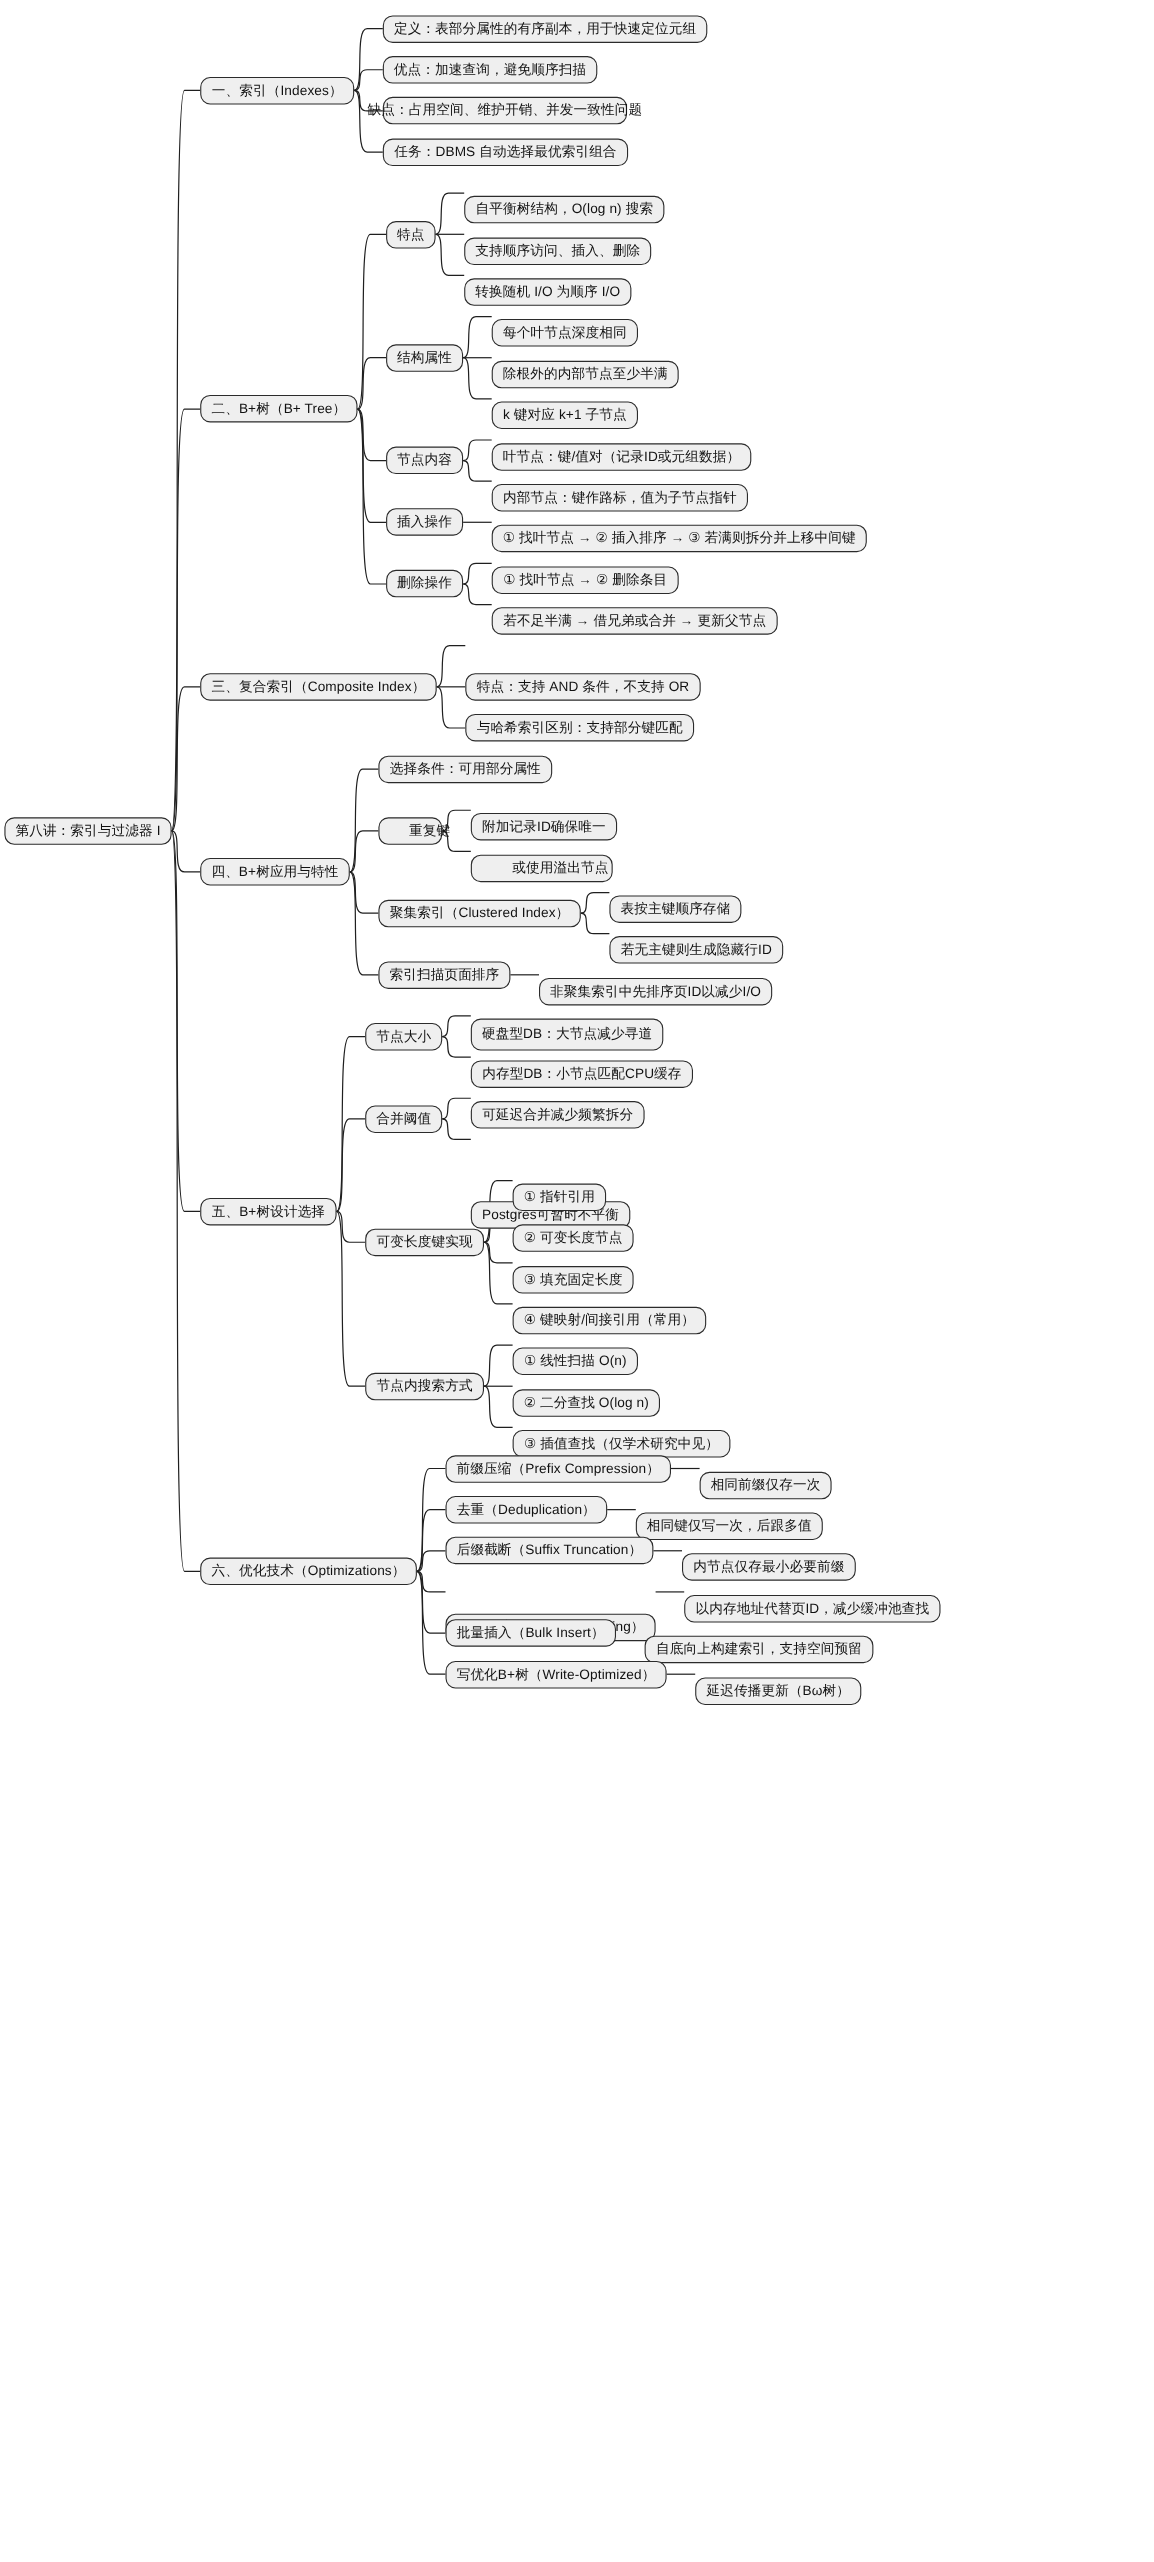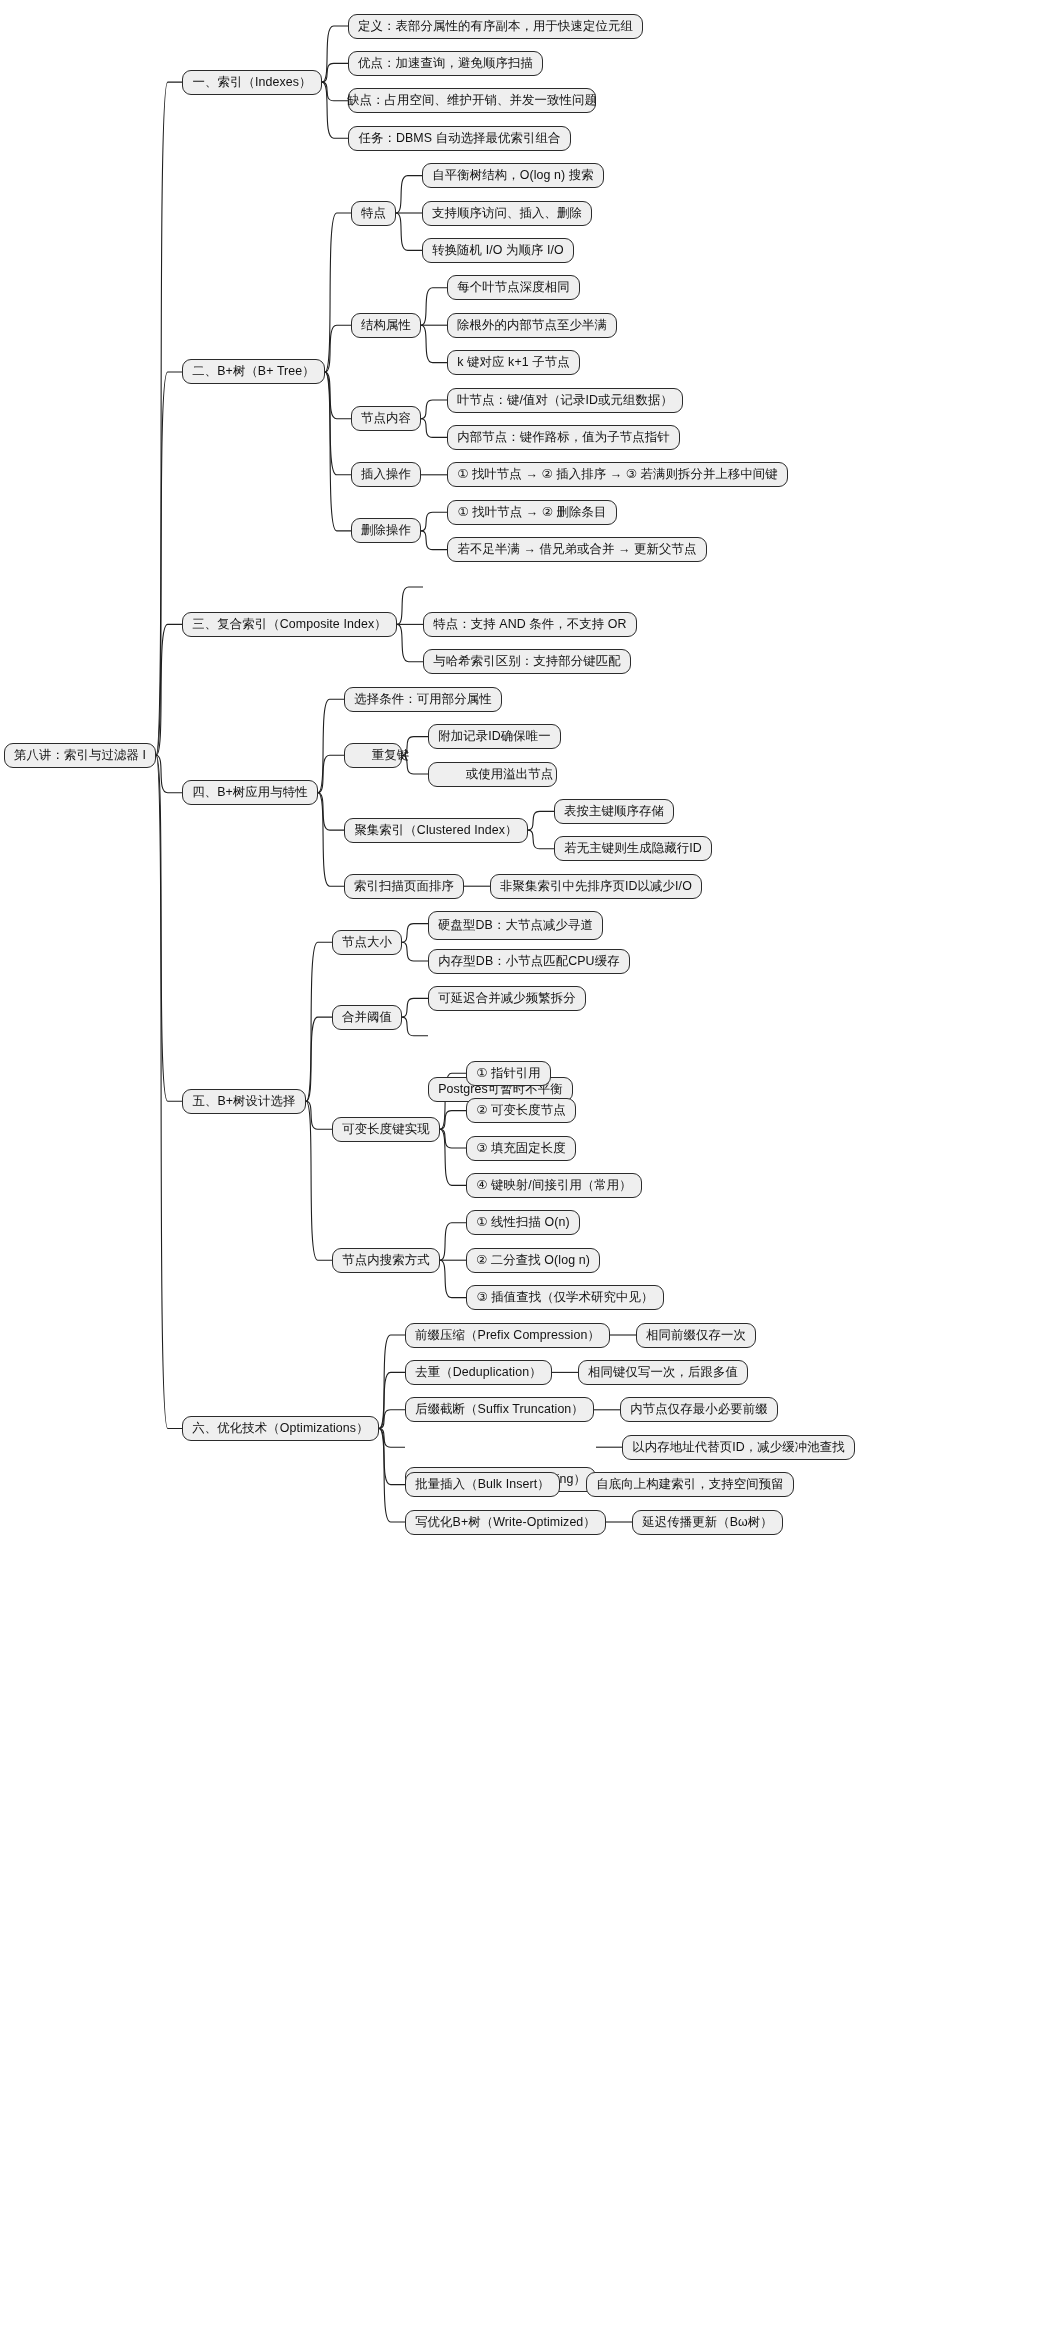--- a/index.html
+++ b/index.html
@@ -38,21 +38,21 @@
     display: flex;
     align-items: center;
     justify-content: center;
     white-space: nowrap;
     padding: 0 9px;
     letter-spacing: 0.1px;
   }
   .lvl0 { font-size: 12.4px; }
   .lvl1 { font-size: 12.4px; }
   .lvl2 { font-size: 12.4px; }
-  .lvl3 { font-size: 12.4px; }
+  .lvl3 { font-size: 12.4px; margin-top: 15px; }
 </style>
 </head>
 <body>
 
 <div id="mindmap-root">
   <svg id="edge-layer" viewBox="0 0 1049 2329" width="1049" height="2329">
       <path d="M156,755.3 C166,755.3 155.7,82.1 167.7,82.1 L182,82.1" fill="none" stroke="#1f1f1f" stroke-width="1.1"></path>
       <path d="M322,82.1 C332,82.1 321.7,26 333.7,26 L348,26" fill="none" stroke="#1f1f1f" stroke-width="1.1"></path>
       <path d="M322,82.1 C332,82.1 321.7,63.4 333.7,63.4 L348,63.4" fill="none" stroke="#1f1f1f" stroke-width="1.1"></path>
       <path d="M322,82.1 C332,82.1 321.7,100.8 333.7,100.8 L348,100.8" fill="none" stroke="#1f1f1f" stroke-width="1.1"></path>
@@ -124,21 +124,21 @@
       </div>
       <div class="mm-node lvl1" style="left: 182px; top: 69.6px; width: 140px; height: 25px;">
         <span>一、索引（Indexes）</span>
       </div>
       <div class="mm-node lvl2" style="left: 348px; top: 13.5px; width: 295px; height: 25px;">
         <span>定义：表部分属性的有序副本，用于快速定位元组</span>
       </div>
       <div class="mm-node lvl2" style="left: 348px; top: 50.9px; width: 195px; height: 25px;">
         <span>优点：加速查询，避免顺序扫描</span>
       </div>
-      <div class="mm-node lvl2" style="left: 348px; top: 88.3px; width: 248px; height: 25px; justify-content: center;">
+      <div class="mm-node lvl2" style="left: 348px; top: 88.3px; width: 222px; height: 25px; justify-content: center;">
         <span>缺点：占用空间、维护开销、并发一致性问题</span>
       </div>
       <div class="mm-node lvl2" style="left: 348px; top: 125.7px; width: 223px; height: 25px;">
         <span>任务：DBMS 自动选择最优索引组合</span>
       </div>
       <div class="mm-node lvl1" style="left: 182px; top: 359.45px; width: 143px; height: 25px;">
         <span>二、B+树（B+ Tree）</span>
       </div>
       <div class="mm-node lvl2" style="left: 351px; top: 200.5px; width: 45px; height: 25px;">
         <span>特点</span>

